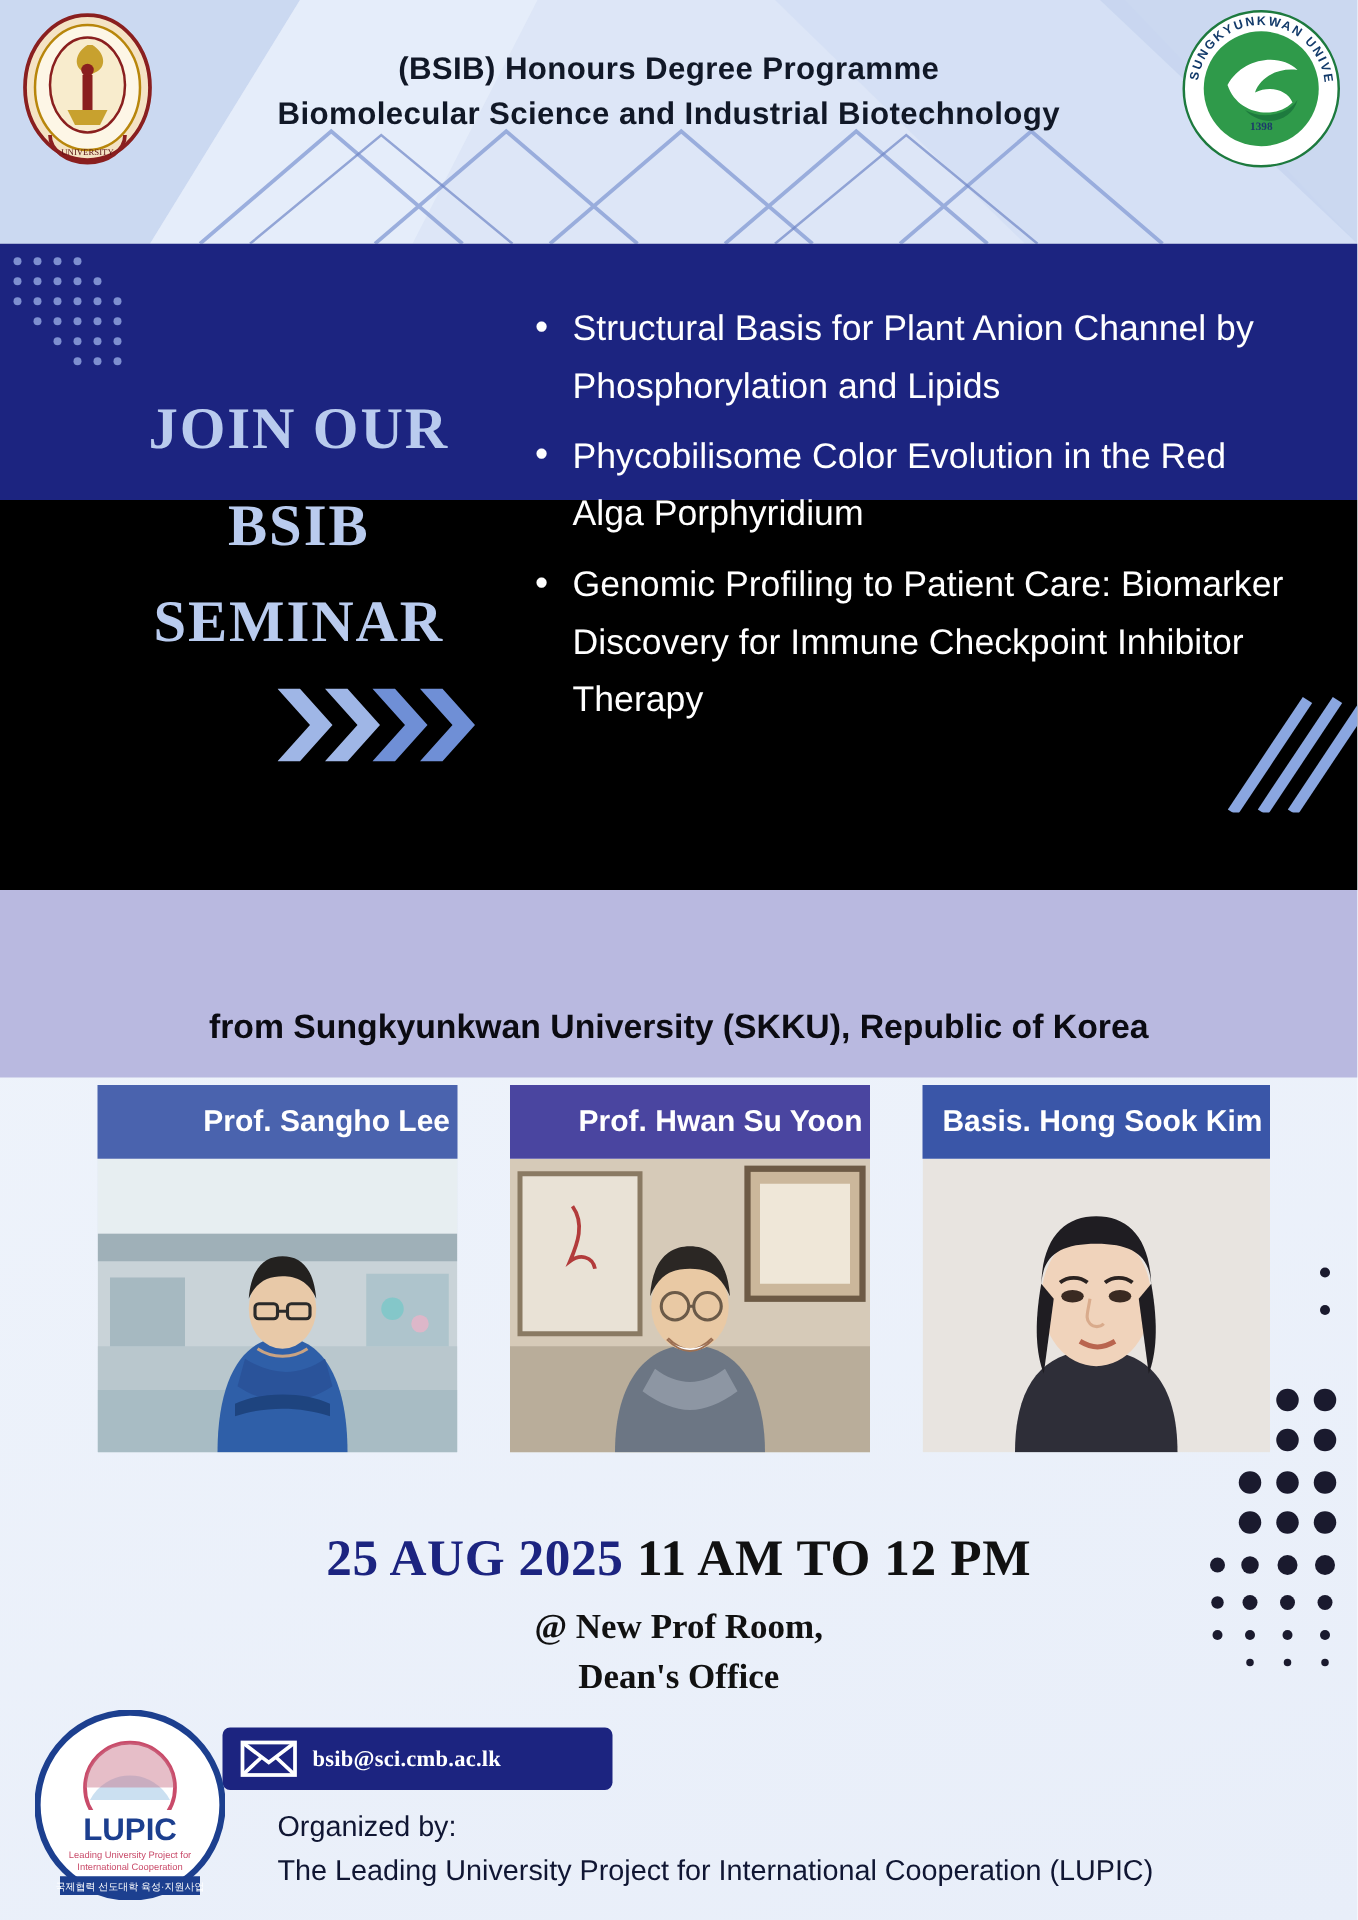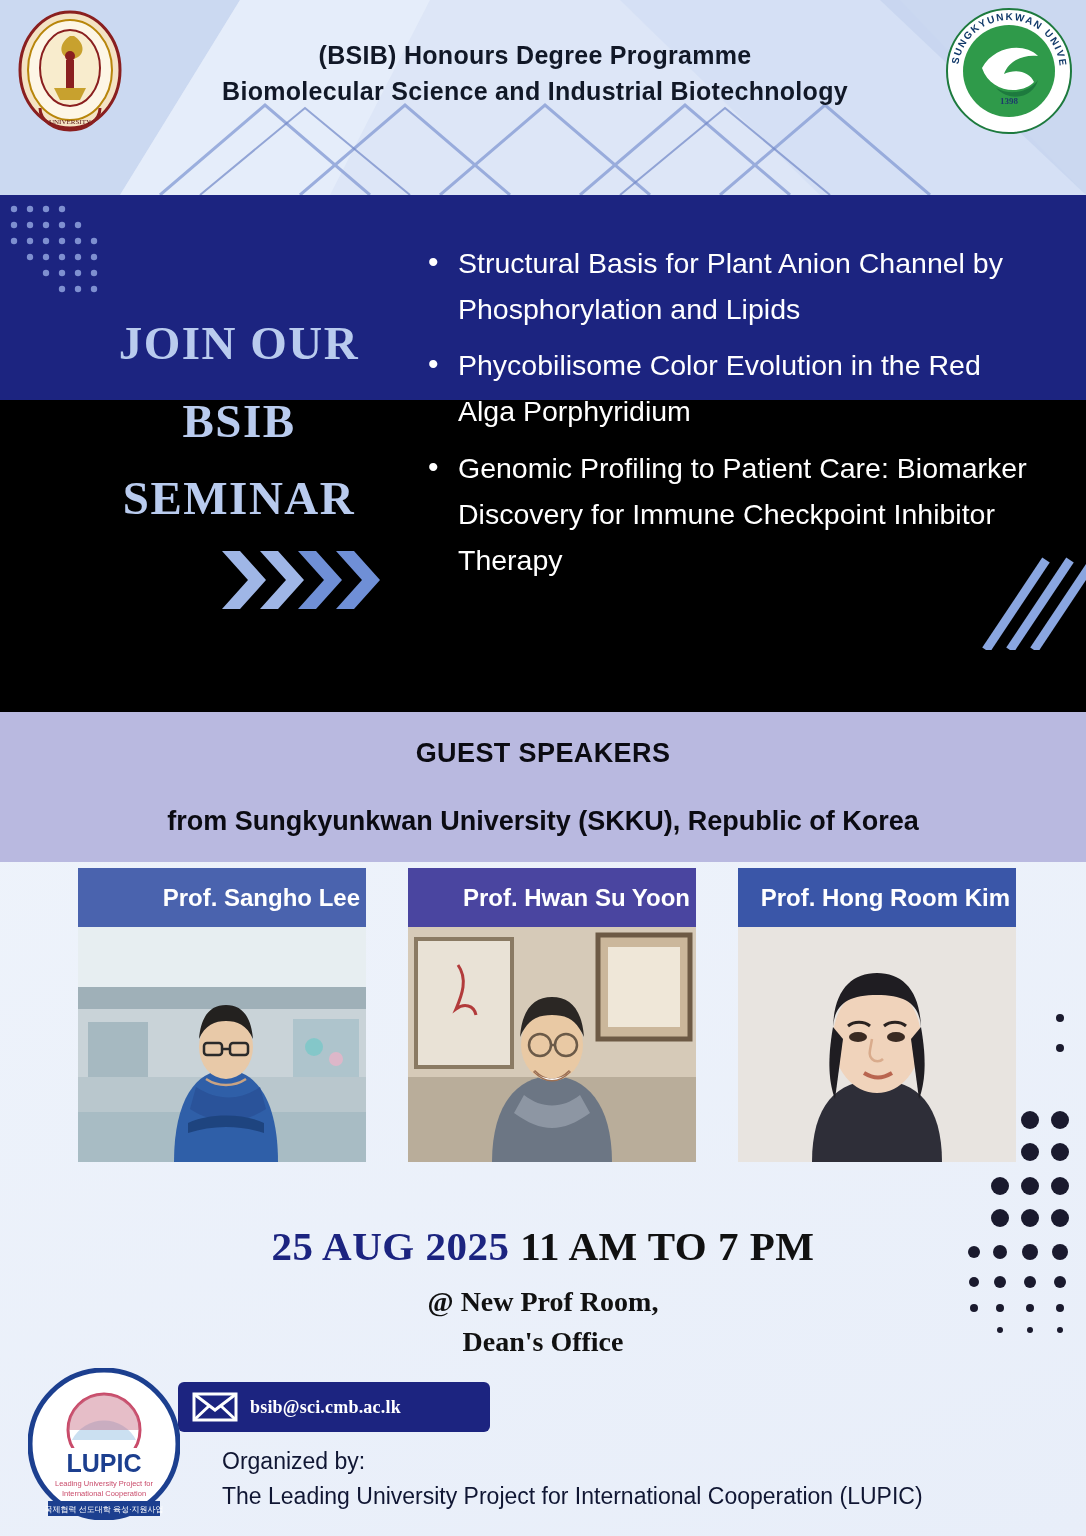--- a/index.html
+++ b/index.html
@@ -366,21 +366,20 @@
     </g>
   </svg>
 
   <ul class="topics">
     <li>Structural Basis for Plant Anion Channel by Phosphorylation and Lipids</li>
     <li>Phycobilisome Color Evolution in the Red Alga Porphyridium</li>
     <li>Genomic Profiling to Patient Care: Biomarker Discovery for Immune Checkpoint Inhibitor Therapy</li>
   </ul>
 
   <div class="band-lav"></div>
-  <div class="guest-title">GUEST SPEAKERS</div>
   <div class="guest-sub">from Sungkyunkwan University (SKKU), Republic of Korea</div>
 
   <div class="speaker" style="left:78px; width:288px;">
     <div class="speaker-name" style="background:#4a63ae;">Prof. Sangho Lee</div>
     <div class="photo" style="height:235px;">
       <svg viewBox="0 0 288 235" preserveAspectRatio="none" width="288" height="235">
         <rect width="288" height="235" fill="#c9d3d8"></rect>
         <rect x="0" y="0" width="288" height="60" fill="#e7eef1"></rect>
         <rect x="0" y="60" width="288" height="22" fill="#9fb0b8"></rect>
         <rect x="0" y="150" width="288" height="85" fill="#b9c7cd"></rect>
@@ -422,21 +421,21 @@
         <circle cx="132" cy="118" r="11" fill="none" stroke="#6b5a48" stroke-width="2.5"></circle>
         <circle cx="158" cy="118" r="11" fill="none" stroke="#6b5a48" stroke-width="2.5"></circle>
         <path d="M143 118 h4" stroke="#6b5a48" stroke-width="2.5"></path>
         <path d="M126 144 c12 12 24 12 36 0" stroke="#9c6f52" stroke-width="3" fill="none"></path>
         <path d="M126 144 c12 12 24 12 36 0 c-8 10 -28 10 -36 0 z" fill="#fdfdfd"></path>
       </svg>
     </div>
   </div>
 
   <div class="speaker" style="left:738px; width:278px;">
-    <div class="speaker-name" style="background:#3a56a8;">Prof. Hong Room Kim</div>
+    <div class="speaker-name" style="background:#3a56a8;">Basis. Hong Sook Kim</div>
     <div class="photo" style="height:235px;">
       <svg viewBox="0 0 278 235" preserveAspectRatio="none" width="278" height="235">
         <rect width="278" height="235" fill="#e8e4e0"></rect>
         <path d="M74 235 c0 -56 24 -82 65 -82 c41 0 65 26 65 82 z" fill="#2e2e38"></path>
         <ellipse cx="139" cy="112" rx="44" ry="54" fill="#f0d3bb"></ellipse>
         <path d="M95 104 c0 -40 18 -58 44 -58 c26 0 44 18 44 58 c0 -26 -14 -36 -44 -36 c-30 0 -44 10 -44 36 z" fill="#1f1d22"></path>
         <path d="M95 100 c-6 34 -4 56 2 72 l8 -60 z" fill="#1f1d22"></path>
         <path d="M183 100 c6 34 4 56 -2 72 l-8 -60 z" fill="#1f1d22"></path>
         <ellipse cx="120" cy="110" rx="9" ry="5" fill="#3a2a22"></ellipse>
         <ellipse cx="158" cy="110" rx="9" ry="5" fill="#3a2a22"></ellipse>
@@ -475,21 +474,21 @@
         <circle cx="70" cy="308" r="4"></circle>
         <circle cx="100" cy="308" r="4"></circle>
       <circle cx="40" cy="330" r="3"></circle>
         <circle cx="70" cy="330" r="3"></circle>
         <circle cx="100" cy="330" r="3"></circle>
     </g>
   </svg>
 
   <div class="date-line">
     <span class="date-part">25 AUG 2025</span>
-    <span class="time-part">11 AM TO 7 PM</span>
+    <span class="time-part">11 AM TO 12 PM</span>
   </div>
   <div class="venue">
     <div>@ New Prof Room,</div>
     <div>Dean's Office</div>
   </div>
 
   <div class="email-pill">
     <svg width="46" height="32" viewBox="0 0 46 32">
       <rect x="2" y="3" width="42" height="26" fill="none" stroke="#ffffff" stroke-width="3"></rect>
       <path d="M2 3 L23 19 L44 3" fill="none" stroke="#ffffff" stroke-width="3"></path>

